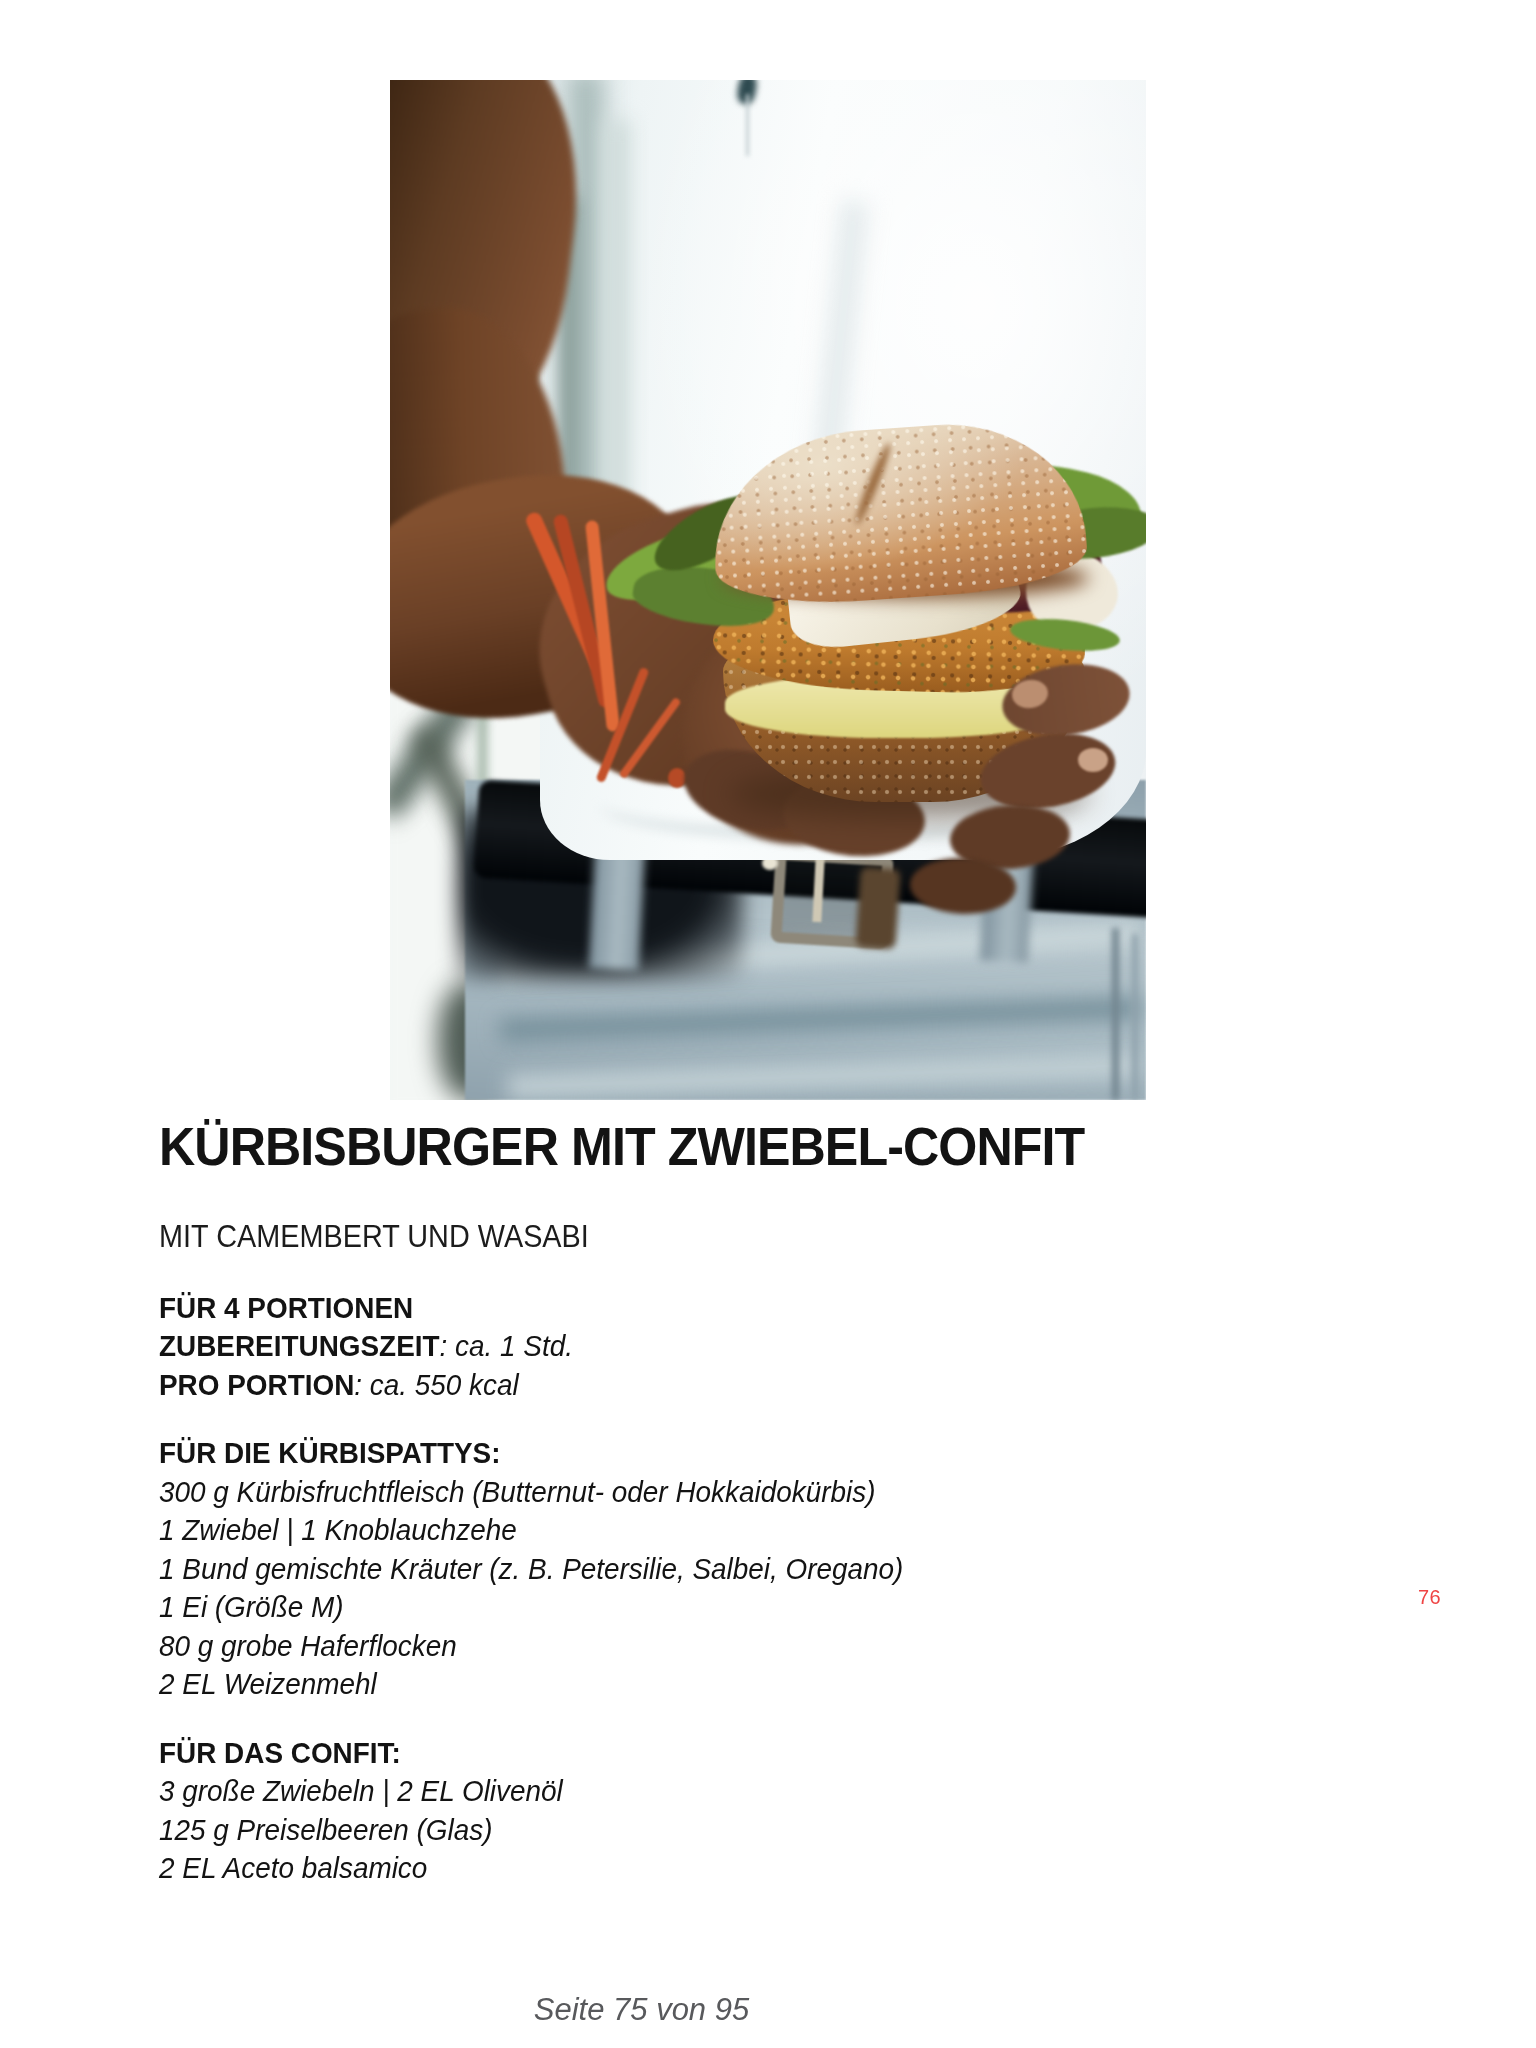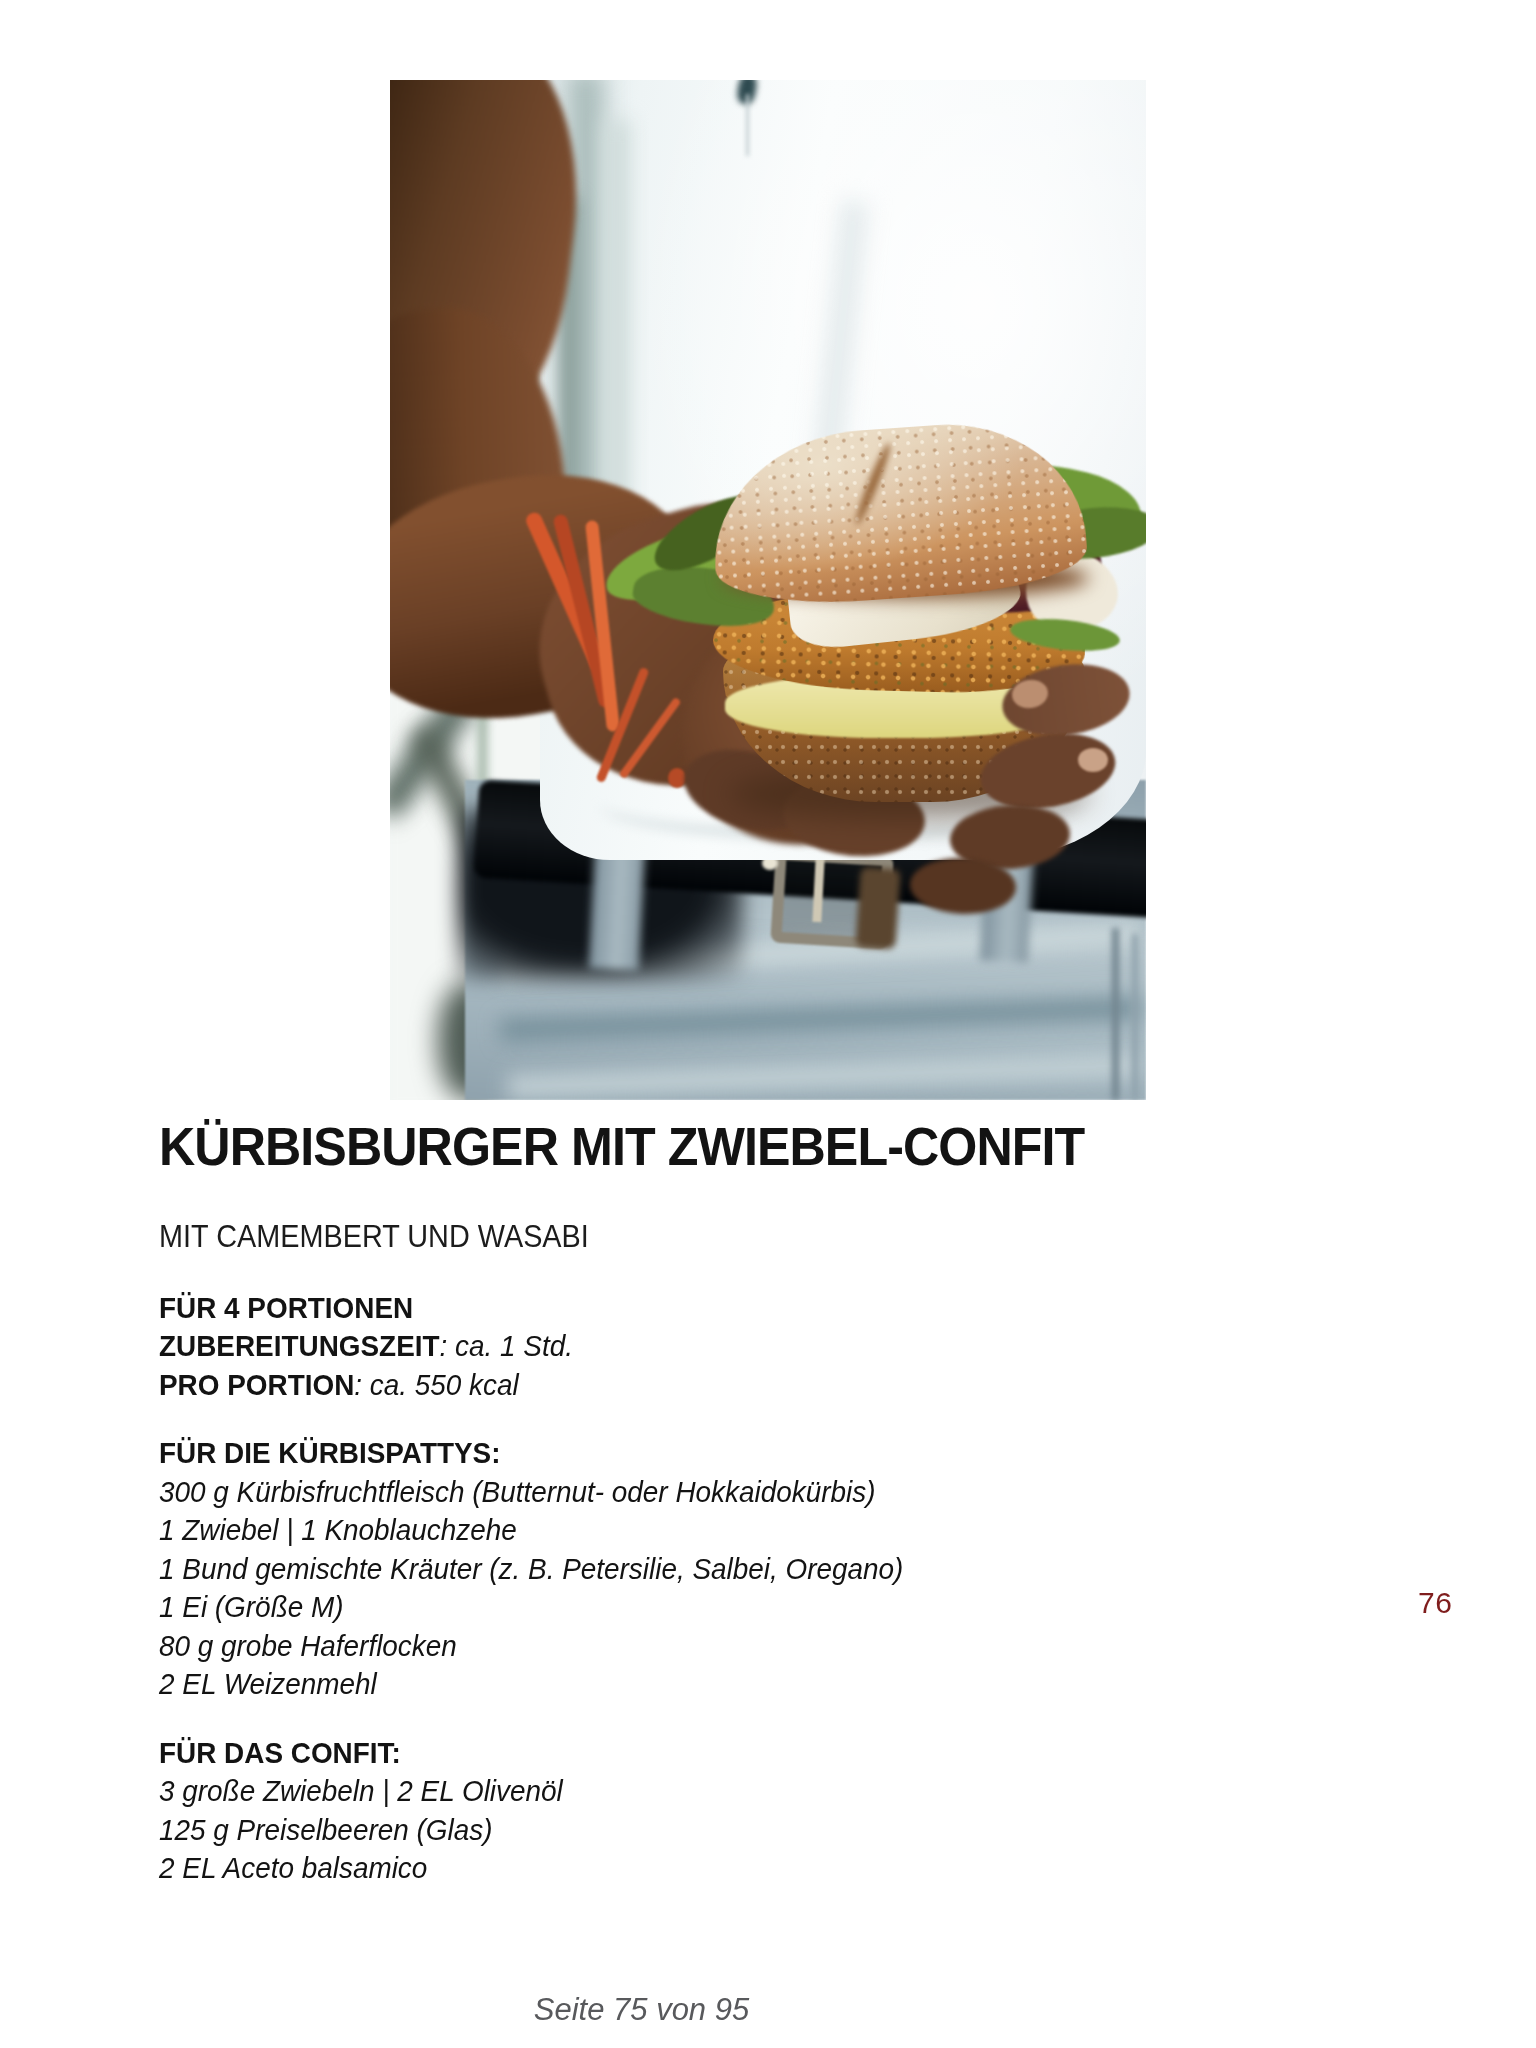--- a/index.html
+++ b/index.html
@@ -185,22 +185,22 @@
     margin:0 0 42px 0;}
   .subtitle{font-size:31px;line-height:38.5px;letter-spacing:0;margin:0 0 32px 0;
     font-weight:400;color:#1c1c1c;}
   .line{font-size:30px;line-height:38.5px;}
   .b{font-weight:700;}
   .i{font-style:italic;}
   .meta-block{margin:0 0 30px 0;}
   .section{margin:0 0 30px 0;}
   .section:last-child{margin-bottom:0;}
 
-  .margin-page-number{position:absolute;left:1418px;top:1586px;font-size:30px;
-    color:#7f1d1d;letter-spacing:0.5px;}
+  .margin-page-number{position:absolute;left:1418px;top:1586px;font-size:20px;
+    color:#ef4444;letter-spacing:0.5px;}
   .footer{position:absolute;left:0;top:1992px;width:1283px;text-align:center;
     font-size:31px;font-style:italic;color:#58595c;}
 </style>
 </head>
 <body>
 
 <div class="photo">
   <div class="ph bg-base"></div>
   <div class="ph bg-shade-r"></div>
   <div class="ph bg-left-light"></div>

